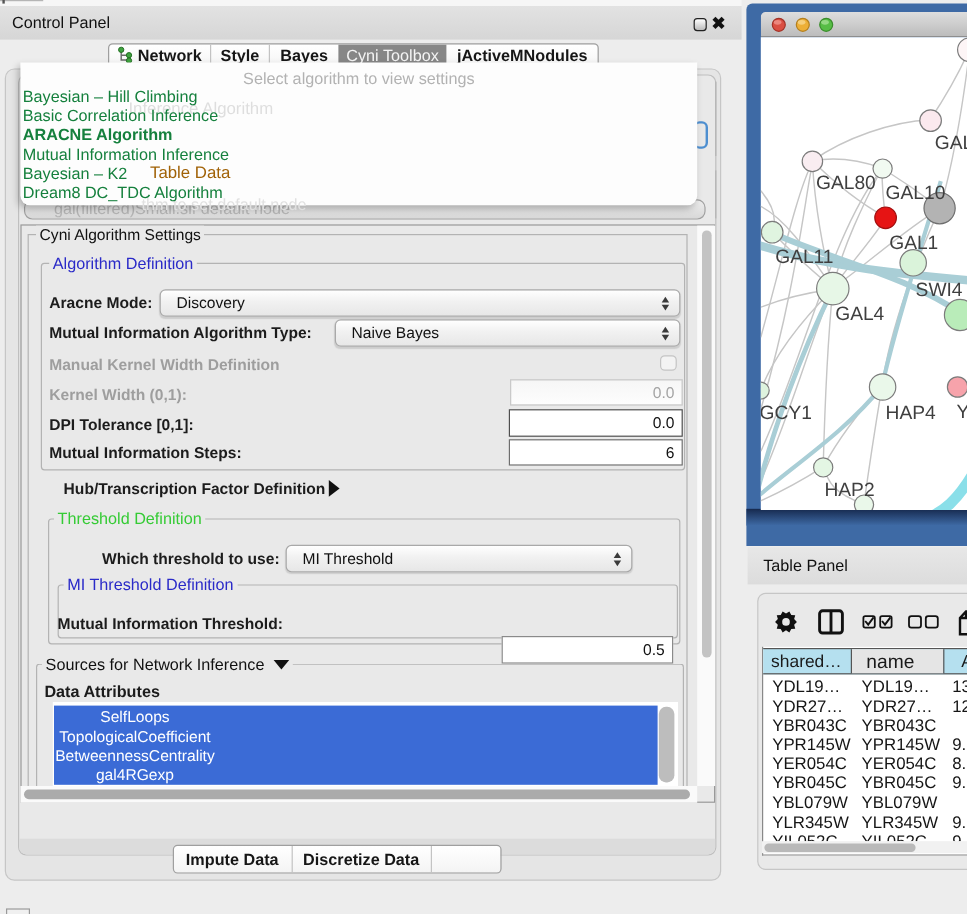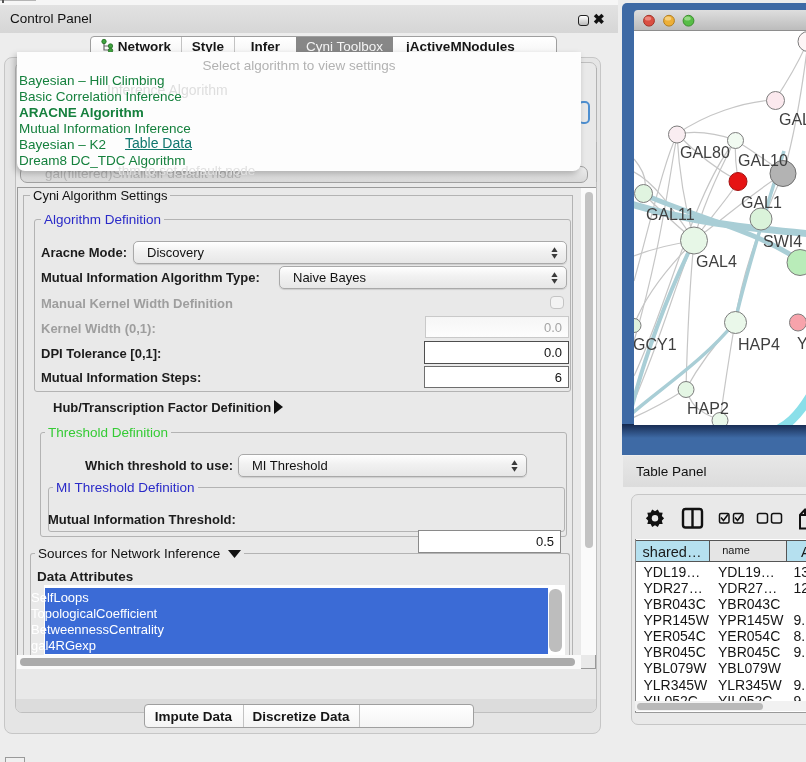--- a/index.html
+++ b/index.html
@@ -37,48 +37,48 @@
 <div class="ab" style="left:10px;top:11px;font-size:13.5px;color:#111;">Control Panel</div>
 <div class="ab" style="left:578px;top:14.5px;width:11px;height:11px;border:1.6px solid #222;border-radius:3px;background:linear-gradient(#fff,#bbb);"></div>
 <div class="ab" style="left:593px;top:10.5px;font-size:14px;font-weight:bold;color:#111;">✖</div>
 
 <div class="ab" style="left:4px;top:57px;width:597px;height:677px;background:#e5e5e5;border:1px solid #c6c6c6;border-radius:8px;"></div>
 
 <div class="ab" style="left:15px;top:62px;width:582px;height:651px;background:#e9e9e9;border:1px solid #bfbfbf;border-radius:7px;"></div>
 
 <div class="ab" style="left:16px;top:699px;width:580px;height:13px;background:#dcdcdc;border-radius:0 0 6px 6px;"></div>
 
-<div class="seg" style="left:90px;top:36px;width:467px;height:21.5px;">
+<div class="seg" style="left:90px;top:36px;width:409px;height:21.5px;">
  <div class="sg" style="width:90px;">
   <svg width="13" height="15" viewBox="0 0 13 15" style="position:static;margin-right:4px;">
    <path d="M3 3 L3 11 L8 11 M3 7 L8 7" stroke="#6a6a6a" stroke-width="1.2" fill="none"></path>
    <circle cx="3" cy="2.5" r="2.2" fill="#3fa33f" stroke="#1f6b1f" stroke-width="0.8"></circle>
    <circle cx="9.5" cy="7" r="2.2" fill="#3fa33f" stroke="#1f6b1f" stroke-width="0.8"></circle>
    <circle cx="9.5" cy="11.5" r="2.2" fill="#3fa33f" stroke="#1f6b1f" stroke-width="0.8"></circle>
   </svg>Network</div>
  <div class="sep"></div>
  <div class="sg" style="width:52px;">Style</div>
  <div class="sep"></div>
- <div class="sg" style="width:61px;">Infer</div>
+ <div class="sg" style="width:61px;">Bayes</div>
  <div class="sg on" style="width:97px;">Cyni Toolbox</div>
  <div class="sg" style="width:135px;">jActiveMNodules</div>
 </div>
 
 <div class="ab" style="left:17px;top:187px;width:579px;height:482px;border:1px solid #999;background:#e9e9e9;"></div>
 
 <div class="ab" style="left:578px;top:101px;width:12px;height:23px;border:2.5px solid #4e8fd0;border-radius:5px;background:#e8e8e8;"></div>
 <div class="ab" style="left:596px;top:68px;width:1px;height:62px;background:#b3b3b3;"></div>
 <div class="ab" style="left:596px;top:142px;width:1px;height:40px;background:#b3b3b3;"></div>
 <div class="ab" style="left:20px;top:166px;width:568px;height:17px;border:1px solid #a0a0a0;border-radius:7px;background:linear-gradient(#ededed,#d8d8d8);"></div>
 <div class="ab" style="left:45px;top:166px;font-size:13.5px;color:#b6b6b6;">gal(filtered)Small.sif default node</div>
 
 <div class="ab" style="left:17px;top:52px;width:564px;height:119px;background:#fdfdfd;
  border-radius:0 0 8px 8px;box-shadow:-2px 3px 6px rgba(0,0,0,0.25);"></div>
 <div class="ab" style="left:107px;top:82px;font-size:14px;color:#dedede;">Inference Algorithm</div>
-<div class="ab" style="left:125px;top:135px;font-size:14px;color:#0f766e;text-decoration:underline;">Table Data</div>
+<div class="ab" style="left:125px;top:135px;font-size:14px;color:#a16207;">Table Data</div>
 <div class="ab" style="left:118px;top:163px;font-size:13.5px;color:#e0e0e0;">thm to set default node</div>
 <div class="ab" style="left:17px;top:58px;width:564px;text-align:center;font-size:13.5px;color:#b2b2b2;">Select algorithm to view settings</div>
 <div class="ab" style="left:19px;top:72.5px;font-size:13.5px;color:#15803d;line-height:16px;white-space:nowrap;">
 Bayesian – Hill Climbing<br>
 Basic Correlation Inference<br>
 <span class="b">ARACNE Algorithm</span><br>
 Mutual Information Inference<br>
 Bayesian – K2<br>
 Dream8 DC_TDC Algorithm</div>
 
@@ -137,32 +137,32 @@
 <div class="tf" style="left:418px;top:506px;width:143px;height:23px;border:1px solid #8a8a8a;padding:3px 6px 0 0;margin-top:24px;">0.5</div>
 
 <div class="fs" style="left:30px;top:553px;width:540px;height:108px;border-bottom:none;border-radius:3px 3px 0 0;">
  <span class="fst" style="left:4px;color:#111;font-size:13.5px;">Sources for Network Inference&nbsp; <svg width="13" height="9" viewBox="0 0 13 9" style="position:static;">
         <path d="M0 1 L13 1 L6.5 9 Z" fill="#111"></path>
       </svg></span>
 </div>
 <div class="lbl" style="left:37px;top:568.5px;font-size:13.5px;">Data Attributes</div>
 <div class="ab" style="left:44px;top:585px;width:521px;height:71px;background:#fff;"></div>
 <div class="ab" style="left:44.5px;top:588px;width:503px;height:66px;background:#3b6bd6;"></div>
-<div class="ab" style="left:31px;top:590px;font-size:13px;color:#fff;line-height:16px;white-space:nowrap;">SelfLoops<br>TopologicalCoefficient<br>BetweennessCentrality<br>gal4RGexp</div>
+<div class="ab" style="left:46px;top:590px;font-size:13px;color:#fff;line-height:16px;white-space:nowrap;text-align:center;">SelfLoops<br>TopologicalCoefficient<br>BetweennessCentrality<br>gal4RGexp</div>
 <div class="ab" style="left:549px;top:589px;width:13px;height:63px;background:#bdbdbd;border-radius:6px;"></div>
 
 <div class="ab" style="left:581px;top:188px;width:15px;height:467px;background:#fafafa;"></div>
 <div class="ab" style="left:584.5px;top:192px;width:8px;height:356px;background:#c3c3c3;border-radius:4px;"></div>
 <div class="ab" style="left:17px;top:655px;width:564px;height:14px;background:#fafafa;"></div>
 <div class="ab" style="left:20px;top:657.5px;width:555px;height:8px;background:#ababab;border-radius:4px;"></div>
 
 <div class="ab" style="left:271px;top:676px;width:66.5px;height:17.5px;border:1px solid #9d9d9d;border-radius:5px;background:linear-gradient(#ffffff,#ededed);
  display:flex;align-items:center;justify-content:center;font-size:14px;font-weight:bold;color:#222;margin-top:32px;">Apply</div>
 
-<div class="seg" style="left:143.5px;top:704px;width:330px;height:24px;">
+<div class="seg" style="left:143.5px;top:704px;width:274px;height:24px;">
  <div class="sg" style="width:98px;">Impute Data</div>
  <div class="sep"></div>
  <div class="sg" style="width:115px;">Discretize Data</div>
  <div class="sep"></div>
 </div>
 
 <div class="ab" style="left:5px;top:757px;width:20px;height:10px;border:1.5px solid #9a9a9a;background:#f0f0f0;"></div>
 
 <div class="ab" style="left:622px;top:3px;width:184px;height:452px;background:#3e6aa5;border-radius:5px 0 0 0;"></div>
 <div class="ab" style="left:622px;top:423.5px;width:184px;height:14px;background:linear-gradient(#16294e,#3e6aa5);"></div>
@@ -267,21 +267,21 @@
  </g>
  <path d="M165 4.5 h9 v19 h-14 v-13.5 Z M165 4.5 v5.5 h-5.5" fill="none" stroke="#111" stroke-width="2"></path>
 </svg>
 
 <div class="ab" style="left:634.5px;top:538.5px;width:172px;height:174px;background:#fff;border-left:1px solid #888;"></div>
 <div class="ab" style="left:635.5px;top:539.5px;width:171px;height:22.5px;background:#b5e0ef;border-top:1.3px solid #555;border-bottom:1.3px solid #555;"></div>
 <div class="ab" style="left:710px;top:540.8px;width:75.7px;height:20px;background:#e5e5e5;"></div>
 <div class="ab" style="left:708.7px;top:540.8px;width:1.3px;height:20px;background:#555;"></div>
 <div class="ab" style="left:785.7px;top:540.8px;width:1.3px;height:20px;background:#555;"></div>
 <div class="ab" style="left:635.5px;top:543.5px;width:73px;text-align:center;font-size:14.5px;color:#1a1a1a;">shared…</div>
-<div class="ab" style="left:710px;top:543.5px;width:52px;text-align:center;font-size:11px;color:#1a1a1a;">name</div>
+<div class="ab" style="left:710px;top:543.5px;width:52px;text-align:right;font-size:16px;color:#1a1a1a;">name</div>
 <div class="ab" style="left:801px;top:543.5px;font-size:14.5px;color:#1a1a1a;">A</div>
 <div class="ab" style="left:635.5px;top:562.5px;width:170.5px;height:138px;overflow:hidden;font-size:14px;color:#151515;line-height:16.15px;">
  <div style="position:absolute;left:8px;top:1px;white-space:pre;">YDL19…
 YDR27…
 YBR043C
 YPR145W
 YER054C
 YBR045C
 YBL079W
 YLR345W

